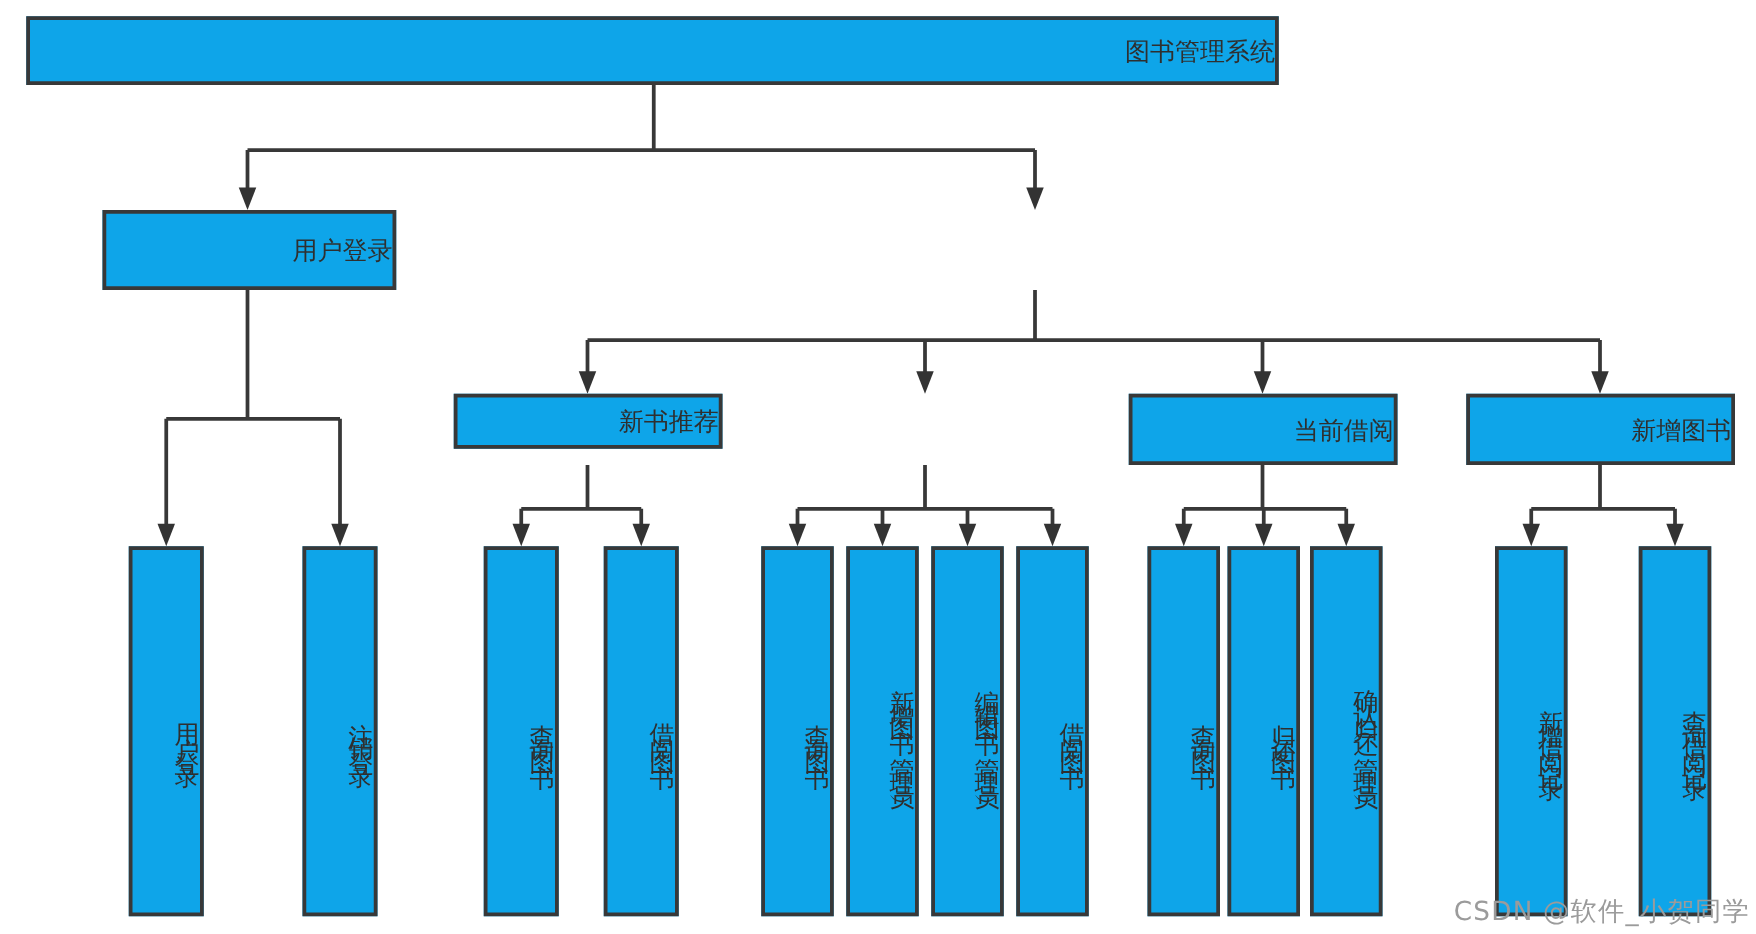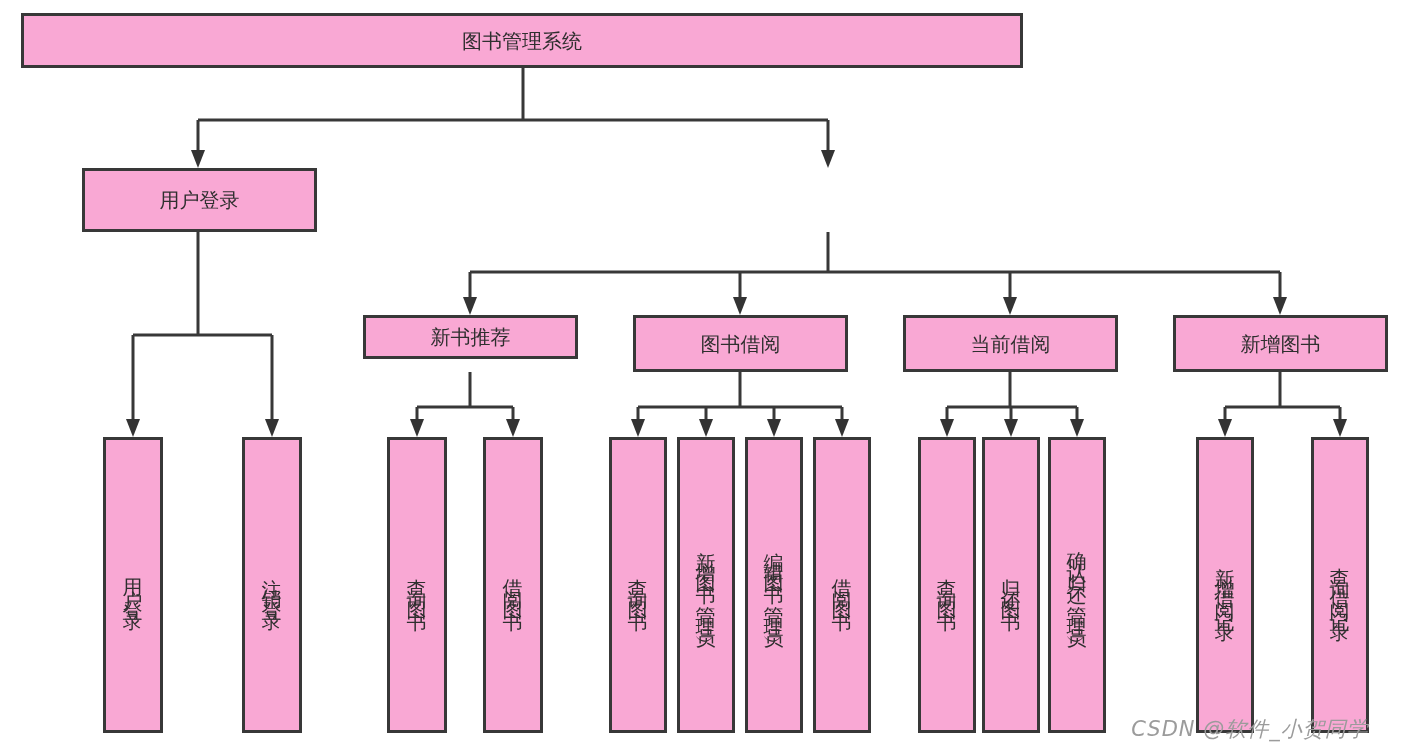--- a/index.html
+++ b/index.html
@@ -11,24 +11,24 @@
     font-family:"DejaVu Sans","Liberation Sans",sans-serif;
   }
   #connectors {
     position:absolute; left:0; top:0;
     pointer-events:none;
   }
   .node {
     position:absolute;
     box-sizing:border-box;
     border:3px solid #383838;
-    background:#f9a8d4;
+    background:#0ea5e9;
     display:flex;
     align-items:center;
-    justify-content:center;
+    justify-content:flex-end;
     color:#2f2f2f;
     font-size:20px;
     line-height:1;
     z-index:2;
   }
   .leaf .vtext {
     writing-mode:vertical-rl;
     text-orientation:mixed;
     letter-spacing:11px;
     font-size:20px;
@@ -55,26 +55,25 @@
   #n-f6  { left:745px;  width:58px; }
   #n-f7  { left:813px;  width:58px; }
   #n-f8  { left:918px;  width:58px; }
   #n-f9  { left:982px;  width:58px; }
   #n-f10 { left:1048px; width:58px; }
   #n-f11 { left:1196px; width:58px; }
   #n-f12 { left:1311px; width:58px; }
   #watermark {
     position:absolute;
     left:1100px; top:715px; width:300px;
-    text-align:center;
+    text-align:right;
     font-size:21px;
     color:#9b9b9b;
     z-index:5;
     letter-spacing:1px;
-    font-style:italic;
   }
 </style>
 </head>
 <body>
 
 <div id="canvas">
 
   <svg id="connectors" width="1405" height="747" viewBox="0 0 1405 747" xmlns="http://www.w3.org/2000/svg">
     <g stroke="#383838" stroke-width="3" fill="none">
 
@@ -119,23 +118,20 @@
     <span>图书管理系统</span>
   </div>
 
   <div class="node" id="n-l2-0">
     <span>用户登录</span>
   </div>
 
   <div class="node" id="n-l3-0">
     <span>新书推荐</span>
   </div>
-  <div class="node" id="n-l3-1">
-    <span>图书借阅</span>
-  </div>
   <div class="node" id="n-l3-2">
     <span>当前借阅</span>
   </div>
   <div class="node" id="n-l3-3">
     <span>新增图书</span>
   </div>
 
   <div class="node leaf" id="n-f0">
     <span class="vtext">用户登录</span>
   </div>

